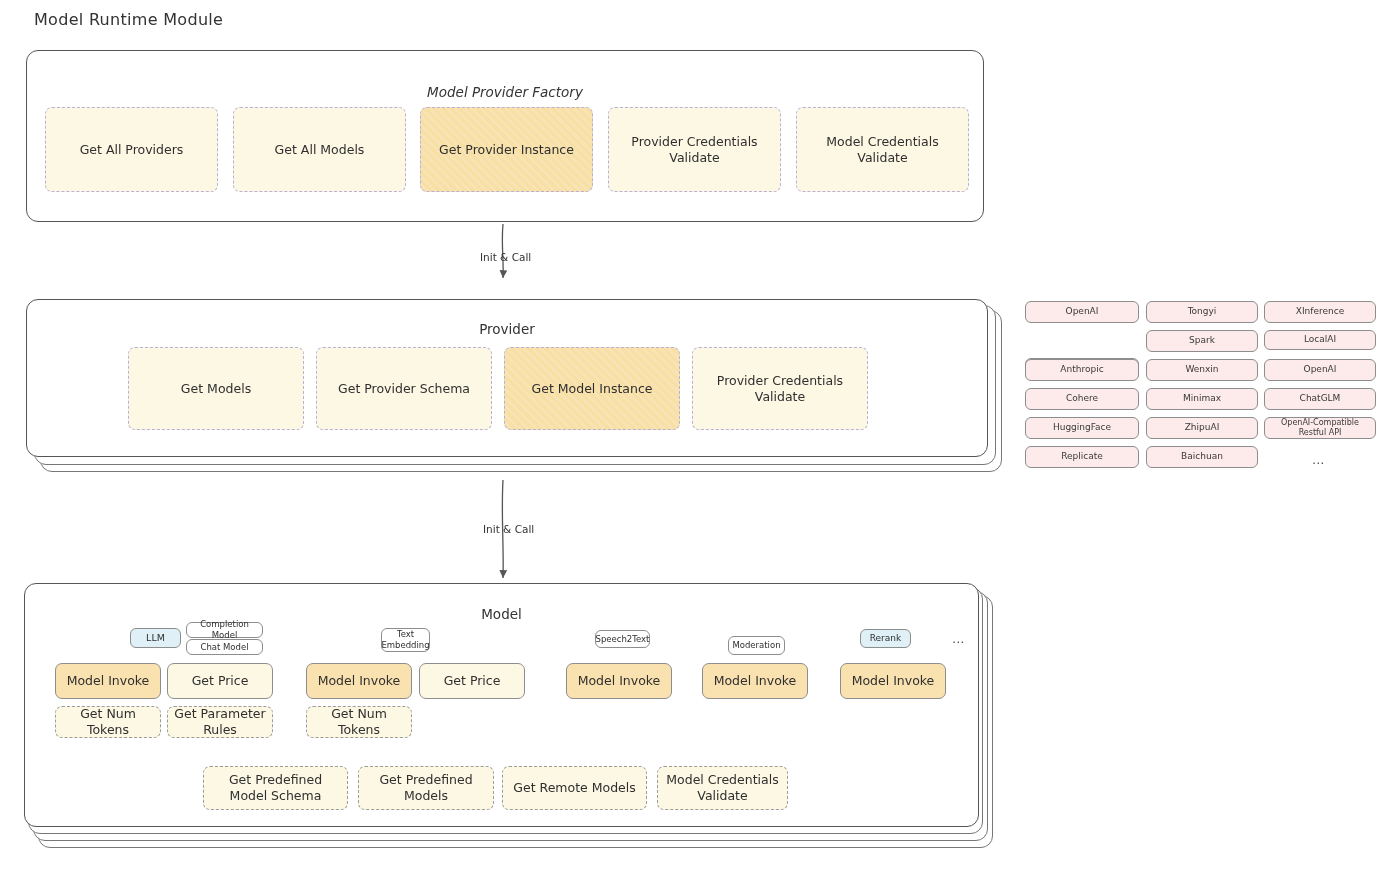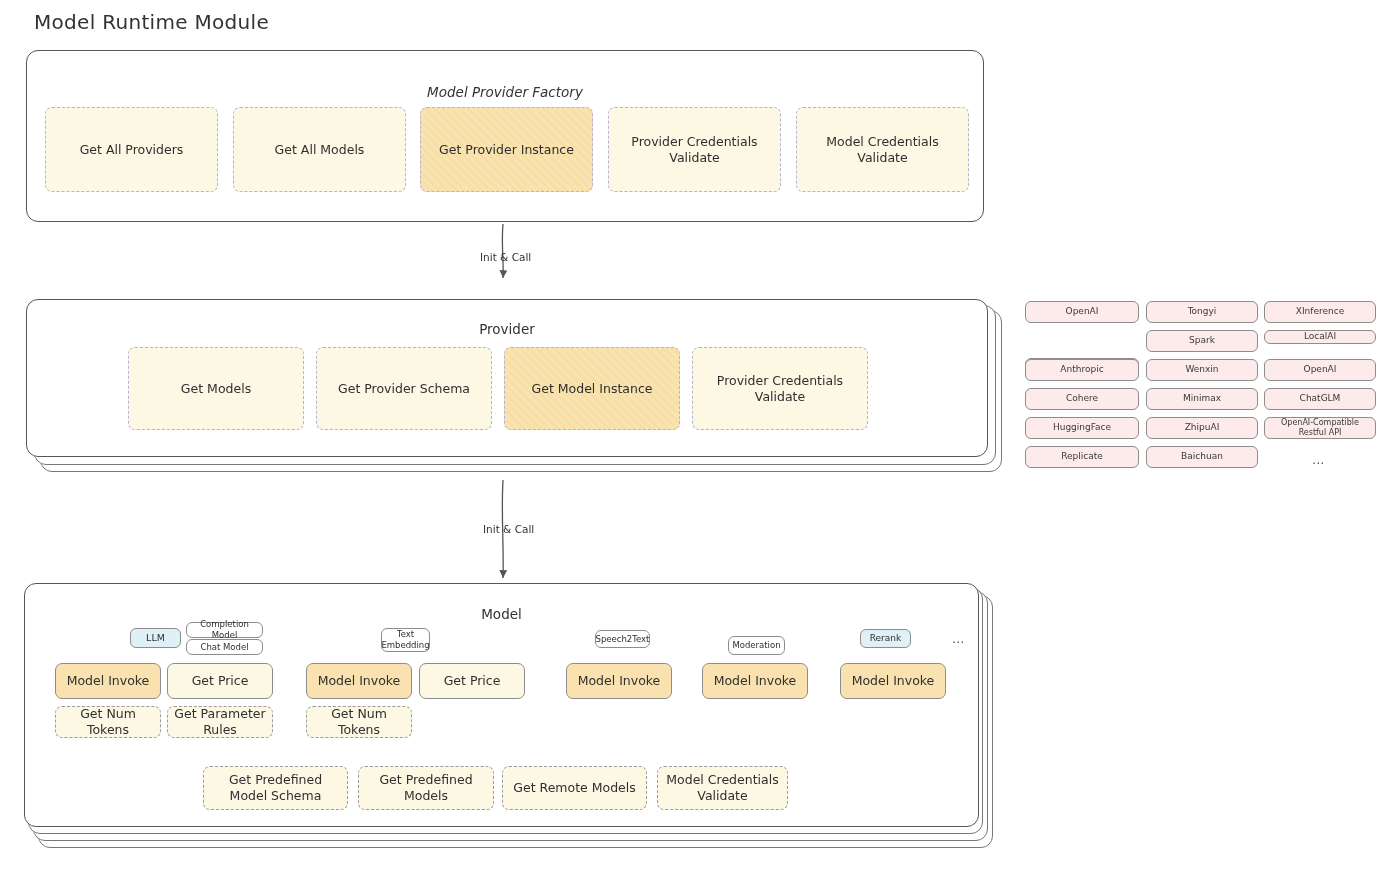--- a/index.html
+++ b/index.html
@@ -12,21 +12,21 @@
     height: 880px;
     position: relative;
     font-family: "DejaVu Sans", sans-serif;
     color: #2b2b2b;
     overflow: hidden;
   }
   .page-title {
     position: absolute;
     left: 34px;
     top: 10px;
-    font-size: 20px;
+    font-size: 16px;
     color: #333;
     letter-spacing: .3px;
   }
 
   
   .sketch {
     position: absolute;
     box-sizing: border-box;
     border: 1.3px solid #6f6f6f;
     border-radius: 10px;
@@ -173,21 +173,21 @@
 <div class="node pink-chip" style="left:1025px; top:446px; width:114px; height:22px;">Replicate</div>
 
 <div class="node pink-chip" style="left:1146px; top:301px; width:112px; height:22px;">Tongyi</div>
 <div class="node pink-chip" style="left:1146px; top:330px; width:112px; height:22px;">Spark</div>
 <div class="node pink-chip" style="left:1146px; top:359px; width:112px; height:22px;">Wenxin</div>
 <div class="node pink-chip" style="left:1146px; top:388px; width:112px; height:22px;">Minimax</div>
 <div class="node pink-chip" style="left:1146px; top:417px; width:112px; height:22px;">ZhipuAI</div>
 <div class="node pink-chip" style="left:1146px; top:446px; width:112px; height:22px;">Baichuan</div>
 
 <div class="node pink-chip" style="left:1264px; top:301px; width:112px; height:22px;">XInference</div>
-<div class="node pink-chip" style="left:1264px; top:330px; width:112px; height:14px;">LocalAI</div>
+<div class="node pink-chip" style="left:1264px; top:330px; width:112px; height:20px;">LocalAI</div>
 <div class="node pink-chip" style="left:1264px; top:359px; width:112px; height:22px;">OpenAI</div>
 <div class="node pink-chip" style="left:1264px; top:388px; width:112px; height:22px;">ChatGLM</div>
 <div class="node pink-chip" style="left:1264px; top:417px; width:112px; height:22px; font-size:8px;">OpenAI-Compatible Restful API</div>
 <div class="ellipsis" style="left:1312px; top:452px;">...</div>
 
 <div class="stack-shadow" style="left:38px; top:595px; width:955px; height:253px;"></div>
 <div class="stack-shadow" style="left:33px; top:591px; width:955px; height:250px;"></div>
 <div class="stack-shadow" style="left:28px; top:587px; width:955px; height:247px;"></div>
 <div class="sketch big-panel" style="left:24px; top:583px; width:955px; height:244px;">
   <div class="panel-title" style="top:22px;">Model</div>

